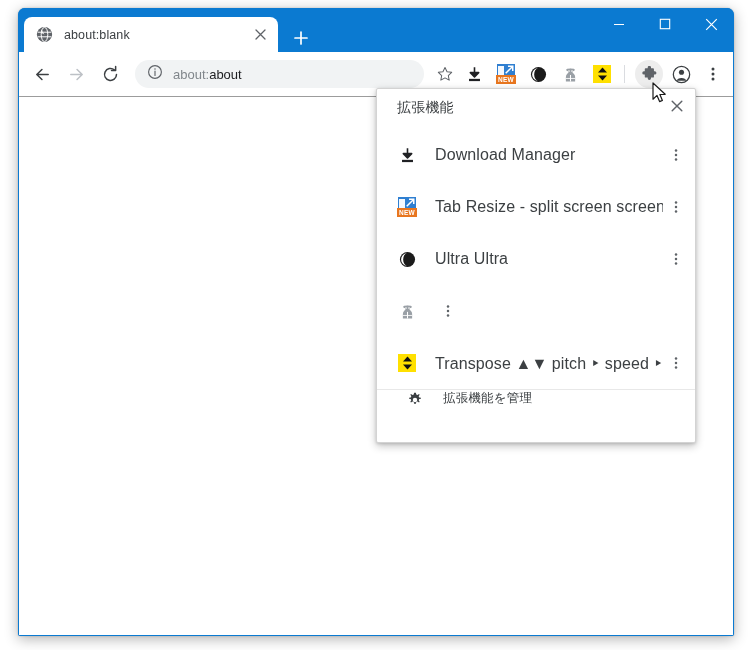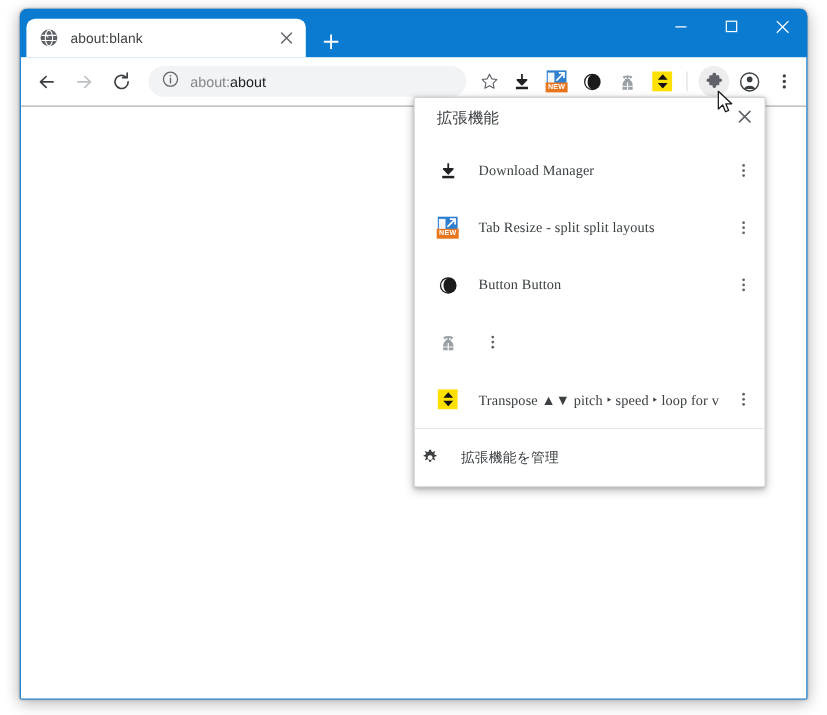--- a/index.html
+++ b/index.html
@@ -200,45 +200,44 @@
     padding: 0 8px 0 20px;
   }
   .ext-icon {
     flex: 0 0 20px;
     width: 20px; height: 20px;
     display: flex; align-items: center; justify-content: center;
     margin-right: 18px;
   }
   .ext-label {
     flex: 1 1 auto;
-    font-size: 13px;
+    font-size: 16px;
     color: #3c4043;
     white-space: nowrap;
     overflow: hidden;
     min-width: 0;
     letter-spacing: 0.1px;
-    font-family: Liberation Serif, serif;
   }
   .ext-menu {
     flex: 0 0 22px;
     width: 22px; height: 26px;
     display: flex; align-items: center; justify-content: center;
     border-radius: 50%;
     margin-left: 2px;
   }
   #popup-divider {
     height: 1px;
     background: #e8e8e8;
     margin: 0;
   }
   #manage-row {
     display: flex;
-    align-items: center;
+    align-items: flex-start;
     height: 52px;
-    padding: 0 8px 0 4px;
+    padding: 0 8px 0 28px;
   }
   #manage-icon {
     flex: 0 0 20px;
     width: 20px; height: 20px;
     display: flex; align-items: center; justify-content: center;
     margin-right: 18px;
   }
   #manage-label {
     flex: 1 1 auto;
     font-size: 12.5px;
@@ -494,39 +493,39 @@
       <span class="ext-icon">
         <span class="icon-newbadge">
           <span class="sq"></span>
           <span class="leftblk"></span>
           <svg class="arrow" viewBox="0 0 10 10">
             <path d="M1.4 8.6 L8.4 1.6 M4.2 1.4 H8.6 V5.8" fill="none" stroke="#ffffff" stroke-width="1.7" stroke-linecap="square"></path>
           </svg>
           <span class="newtag">NEW</span>
         </span>
       </span>
-      <span class="ext-label">Tab Resize - split split layouts</span>
+      <span class="ext-label">Tab Resize - split screen screen</span>
       <span class="ext-menu">
         <svg width="14" height="14" viewBox="0 0 14 14">
           <circle cx="7" cy="2.4" r="1.25" fill="#5f6368"></circle>
           <circle cx="7" cy="7" r="1.25" fill="#5f6368"></circle>
           <circle cx="7" cy="11.6" r="1.25" fill="#5f6368"></circle>
         </svg>
       </span>
     </div>
 
     <div class="ext-row">
       <span class="ext-icon">
         <svg width="17" height="17" viewBox="0 0 18 18">
           <circle cx="9" cy="9" r="8" fill="#1b1b1b"></circle>
           <path d="M9 2.2 A6.8 6.8 0 0 0 9 15.8 A4.6 6.8 0 0 1 9 2.2 Z" fill="#ffffff"></path>
           <circle cx="7.2" cy="6.4" r="2.0" fill="#1b1b1b"></circle>
         </svg>
       </span>
-      <span class="ext-label">Button Button</span>
+      <span class="ext-label">Ultra Ultra</span>
       <span class="ext-menu">
         <svg width="14" height="14" viewBox="0 0 14 14">
           <circle cx="7" cy="2.4" r="1.25" fill="#5f6368"></circle>
           <circle cx="7" cy="7" r="1.25" fill="#5f6368"></circle>
           <circle cx="7" cy="11.6" r="1.25" fill="#5f6368"></circle>
         </svg>
       </span>
     </div>
 
     <div class="ext-row">

